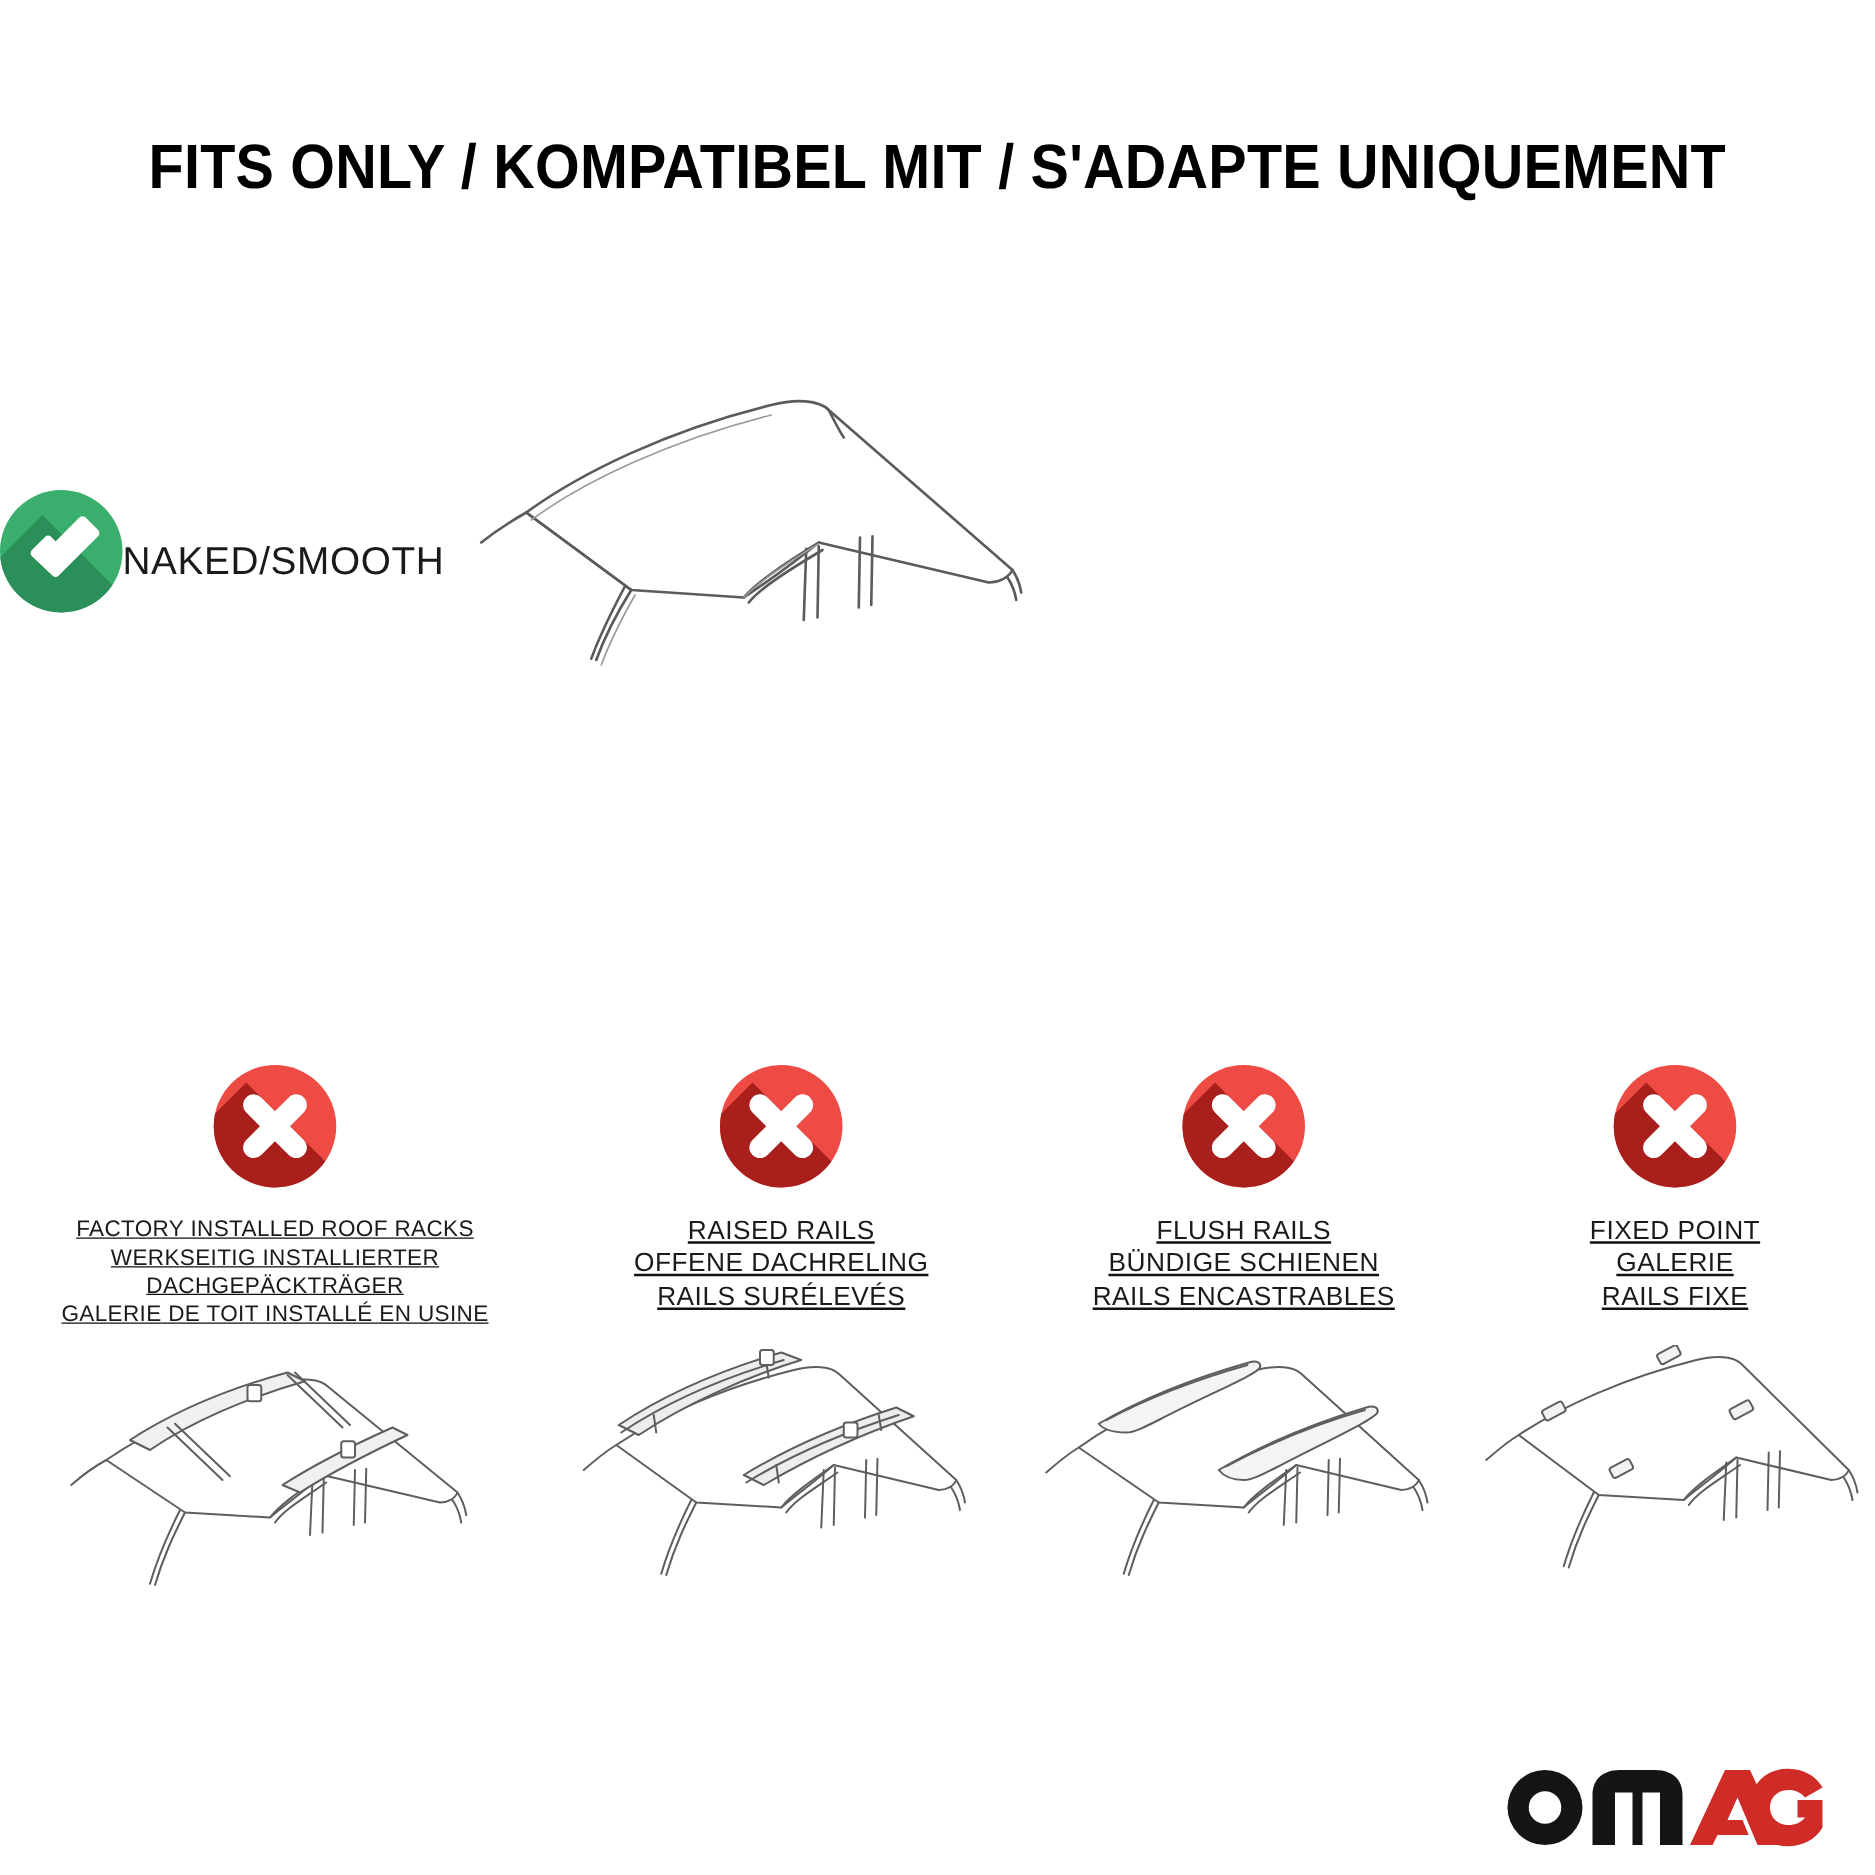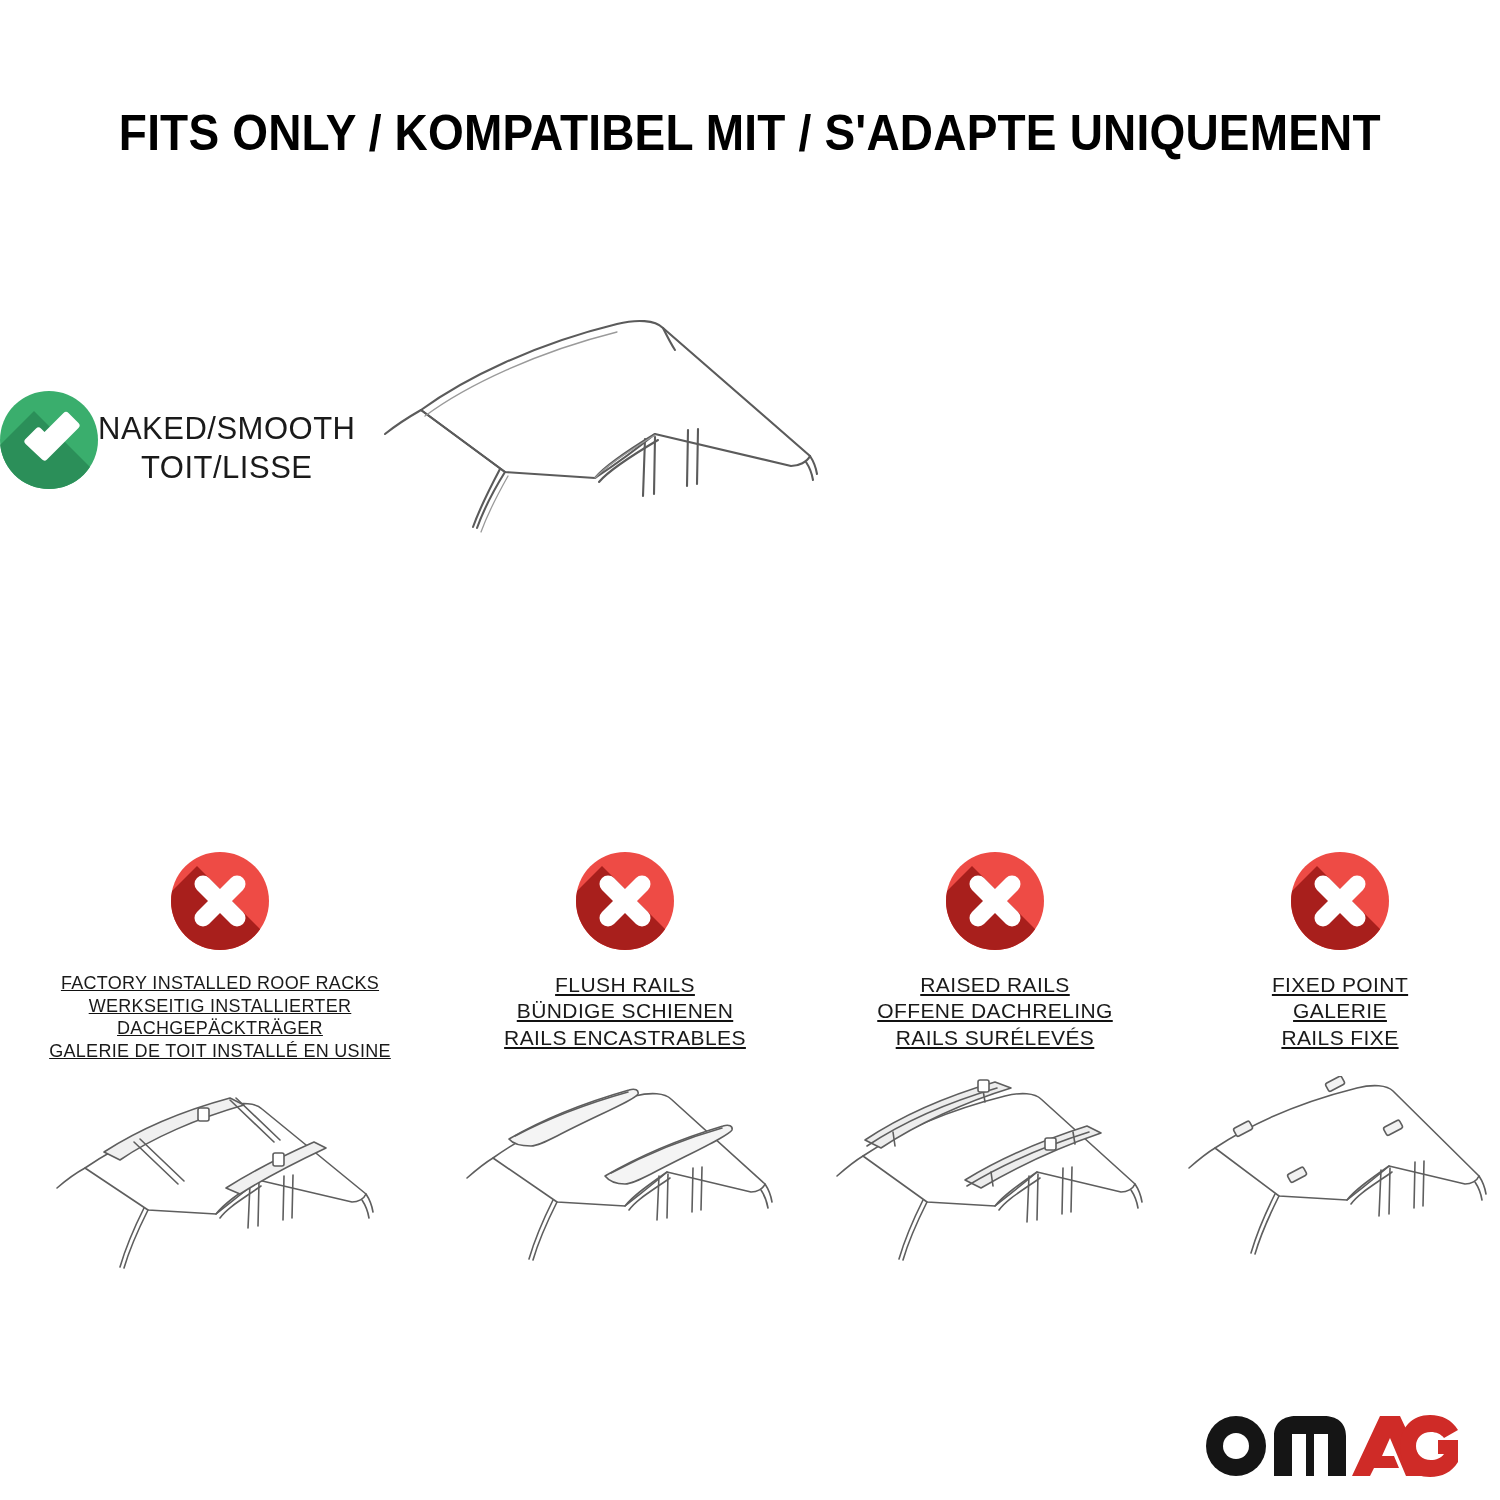--- a/index.html
+++ b/index.html
@@ -149,21 +149,20 @@
 
   <div class="badge green">
     <div class="shadow"></div>
     <svg width="98" height="98" viewBox="0 0 98 98" aria-hidden="true">
       <path d="M28 50.5 L38.5 40 L44.5 46 L66 24.5 L76 34.5 L44.5 66 Z" fill="#ffffff" stroke="#ffffff" stroke-width="7" stroke-linejoin="round"></path>
     </svg>
   </div>
 
   <div class="cap cap-big">
     <div>NAKED/SMOOTH</div>
-    <div>TOIT/LISSE</div>
   </div>
 
   <div class="roof-big">
     <svg width="480" height="270" viewBox="0 0 480 270" aria-hidden="true">
       <g fill="none" stroke="#5b5b5b" stroke-width="2.1" stroke-linejoin="round" stroke-linecap="round">
 
         <path d="M66 104 C110 72 180 38 262 18 C282 13 300 14 308 22
                  L455 150 C452 156 444 160 436 160
                  L300 128 C278 146 258 160 240 172
                  L150 166 Z"></path>
@@ -240,20 +239,70 @@
           <path d="M200 24 L244 66"></path>
           <path d="M206 22 L250 64"></path>
 
           <rect x="168" y="32" width="11" height="13" rx="2" fill="#ffffff"></rect>
           <rect x="243" y="77" width="11" height="13" rx="2" fill="#ffffff"></rect>
         </g>
       </svg>
     </div>
   </div>
 
+  <div class="no-col col-2">
+    <div class="badge red">
+      <div class="shadow"></div>
+      <svg width="98" height="98" viewBox="0 0 98 98" aria-hidden="true">
+        <g stroke="#ffffff" stroke-width="17" stroke-linecap="round">
+          <line x1="32" y1="32" x2="66" y2="66"></line>
+          <line x1="66" y1="32" x2="32" y2="66"></line>
+        </g>
+      </svg>
+    </div>
+    <div class="cap cap-small">
+      <div>RAISED RAILS</div>
+      <div>OFFENE DACHRELING</div>
+      <div>RAILS SURÉLEVÉS</div>
+    </div>
+    <div class="roof-small">
+      <svg width="360" height="230" viewBox="0 0 360 230" aria-hidden="true">
+        <g fill="none" stroke="#5e5e5e" stroke-width="1.6" stroke-linejoin="round" stroke-linecap="round">
+          <path d="M48 80 C84 56 134 34 190 20 C206 16 220 17 226 23
+                   L320 108 C318 113 312 116 306 116
+                   L222 96 C206 110 192 120 180 130
+                   L112 126 Z"></path>
+          <path d="M48 80 C38 86 30 93 22 100"></path>
+          <path d="M112 126 C104 142 95 160 88 184"></path>
+          <path d="M108 124 C100 140 91 159 84 183"></path>
+          <path d="M222 96 C202 110 188 120 180 130"></path>
+          <path d="M225 102 C205 116 191 124 184 134"></path>
+          <path d="M320 108 C324 114 326 120 327 126"></path>
+          <path d="M316 114 C320 120 322 126 323 132"></path>
+          <path d="M214 100 L212 146"></path>
+          <path d="M223 98 L222 144"></path>
+          <path d="M248 92 L247 138"></path>
+          <path d="M257 91 L256 136"></path>
+
+          <path d="M50 64 C86 40 132 20 180 6 L196 12 C150 26 102 48 66 72 Z" fill="#ededed"></path>
+          <path d="M52 70 C88 46 134 26 182 12"></path>
+          <path d="M150 104 C186 82 228 64 272 50 L286 57 C242 72 200 92 166 112 Z" fill="#ededed"></path>
+          <path d="M152 110 C188 88 230 70 274 56"></path>
+
+          <path d="M78 56 L80 70"></path>
+          <path d="M168 14 L170 26"></path>
+          <path d="M176 96 L178 110"></path>
+          <path d="M258 56 L260 68"></path>
+          <rect x="163" y="4" width="11" height="12" rx="2" fill="#ffffff"></rect>
+          <rect x="230" y="62" width="11" height="12" rx="2" fill="#ffffff"></rect>
+        </g>
+      </svg>
+    </div>
+  </div>
+
   <div class="no-col col-1">
     <div class="badge red">
       <div class="shadow"></div>
       <svg width="98" height="98" viewBox="0 0 98 98" aria-hidden="true">
         <g stroke="#ffffff" stroke-width="17" stroke-linecap="round">
           <line x1="32" y1="32" x2="66" y2="66"></line>
           <line x1="66" y1="32" x2="32" y2="66"></line>
         </g>
       </svg>
     </div>
@@ -285,70 +334,20 @@
                    C190 24 150 40 112 60 C100 66 92 70 86 70 C76 70 68 68 64 63 Z" fill="#f4f4f4"></path>
           <path d="M160 100 C196 79 238 62 278 50 C284 48 288 50 287 54
                    C284 60 244 78 206 98 C194 104 186 108 180 108 C170 108 164 105 160 100 Z" fill="#f4f4f4"></path>
           <path d="M70 60 C104 42 144 27 183 16"></path>
           <path d="M166 97 C200 79 238 63 277 52"></path>
         </g>
       </svg>
     </div>
   </div>
 
-  <div class="no-col col-2">
-    <div class="badge red">
-      <div class="shadow"></div>
-      <svg width="98" height="98" viewBox="0 0 98 98" aria-hidden="true">
-        <g stroke="#ffffff" stroke-width="17" stroke-linecap="round">
-          <line x1="32" y1="32" x2="66" y2="66"></line>
-          <line x1="66" y1="32" x2="32" y2="66"></line>
-        </g>
-      </svg>
-    </div>
-    <div class="cap cap-small">
-      <div>RAISED RAILS</div>
-      <div>OFFENE DACHRELING</div>
-      <div>RAILS SURÉLEVÉS</div>
-    </div>
-    <div class="roof-small">
-      <svg width="360" height="230" viewBox="0 0 360 230" aria-hidden="true">
-        <g fill="none" stroke="#5e5e5e" stroke-width="1.6" stroke-linejoin="round" stroke-linecap="round">
-          <path d="M48 80 C84 56 134 34 190 20 C206 16 220 17 226 23
-                   L320 108 C318 113 312 116 306 116
-                   L222 96 C206 110 192 120 180 130
-                   L112 126 Z"></path>
-          <path d="M48 80 C38 86 30 93 22 100"></path>
-          <path d="M112 126 C104 142 95 160 88 184"></path>
-          <path d="M108 124 C100 140 91 159 84 183"></path>
-          <path d="M222 96 C202 110 188 120 180 130"></path>
-          <path d="M225 102 C205 116 191 124 184 134"></path>
-          <path d="M320 108 C324 114 326 120 327 126"></path>
-          <path d="M316 114 C320 120 322 126 323 132"></path>
-          <path d="M214 100 L212 146"></path>
-          <path d="M223 98 L222 144"></path>
-          <path d="M248 92 L247 138"></path>
-          <path d="M257 91 L256 136"></path>
-
-          <path d="M50 64 C86 40 132 20 180 6 L196 12 C150 26 102 48 66 72 Z" fill="#ededed"></path>
-          <path d="M52 70 C88 46 134 26 182 12"></path>
-          <path d="M150 104 C186 82 228 64 272 50 L286 57 C242 72 200 92 166 112 Z" fill="#ededed"></path>
-          <path d="M152 110 C188 88 230 70 274 56"></path>
-
-          <path d="M78 56 L80 70"></path>
-          <path d="M168 14 L170 26"></path>
-          <path d="M176 96 L178 110"></path>
-          <path d="M258 56 L260 68"></path>
-          <rect x="163" y="4" width="11" height="12" rx="2" fill="#ffffff"></rect>
-          <rect x="230" y="62" width="11" height="12" rx="2" fill="#ffffff"></rect>
-        </g>
-      </svg>
-    </div>
-  </div>
-
   <div class="no-col col-3">
     <div class="badge red">
       <div class="shadow"></div>
       <svg width="98" height="98" viewBox="0 0 98 98" aria-hidden="true">
         <g stroke="#ffffff" stroke-width="17" stroke-linecap="round">
           <line x1="32" y1="32" x2="66" y2="66"></line>
           <line x1="66" y1="32" x2="32" y2="66"></line>
         </g>
       </svg>
     </div>

